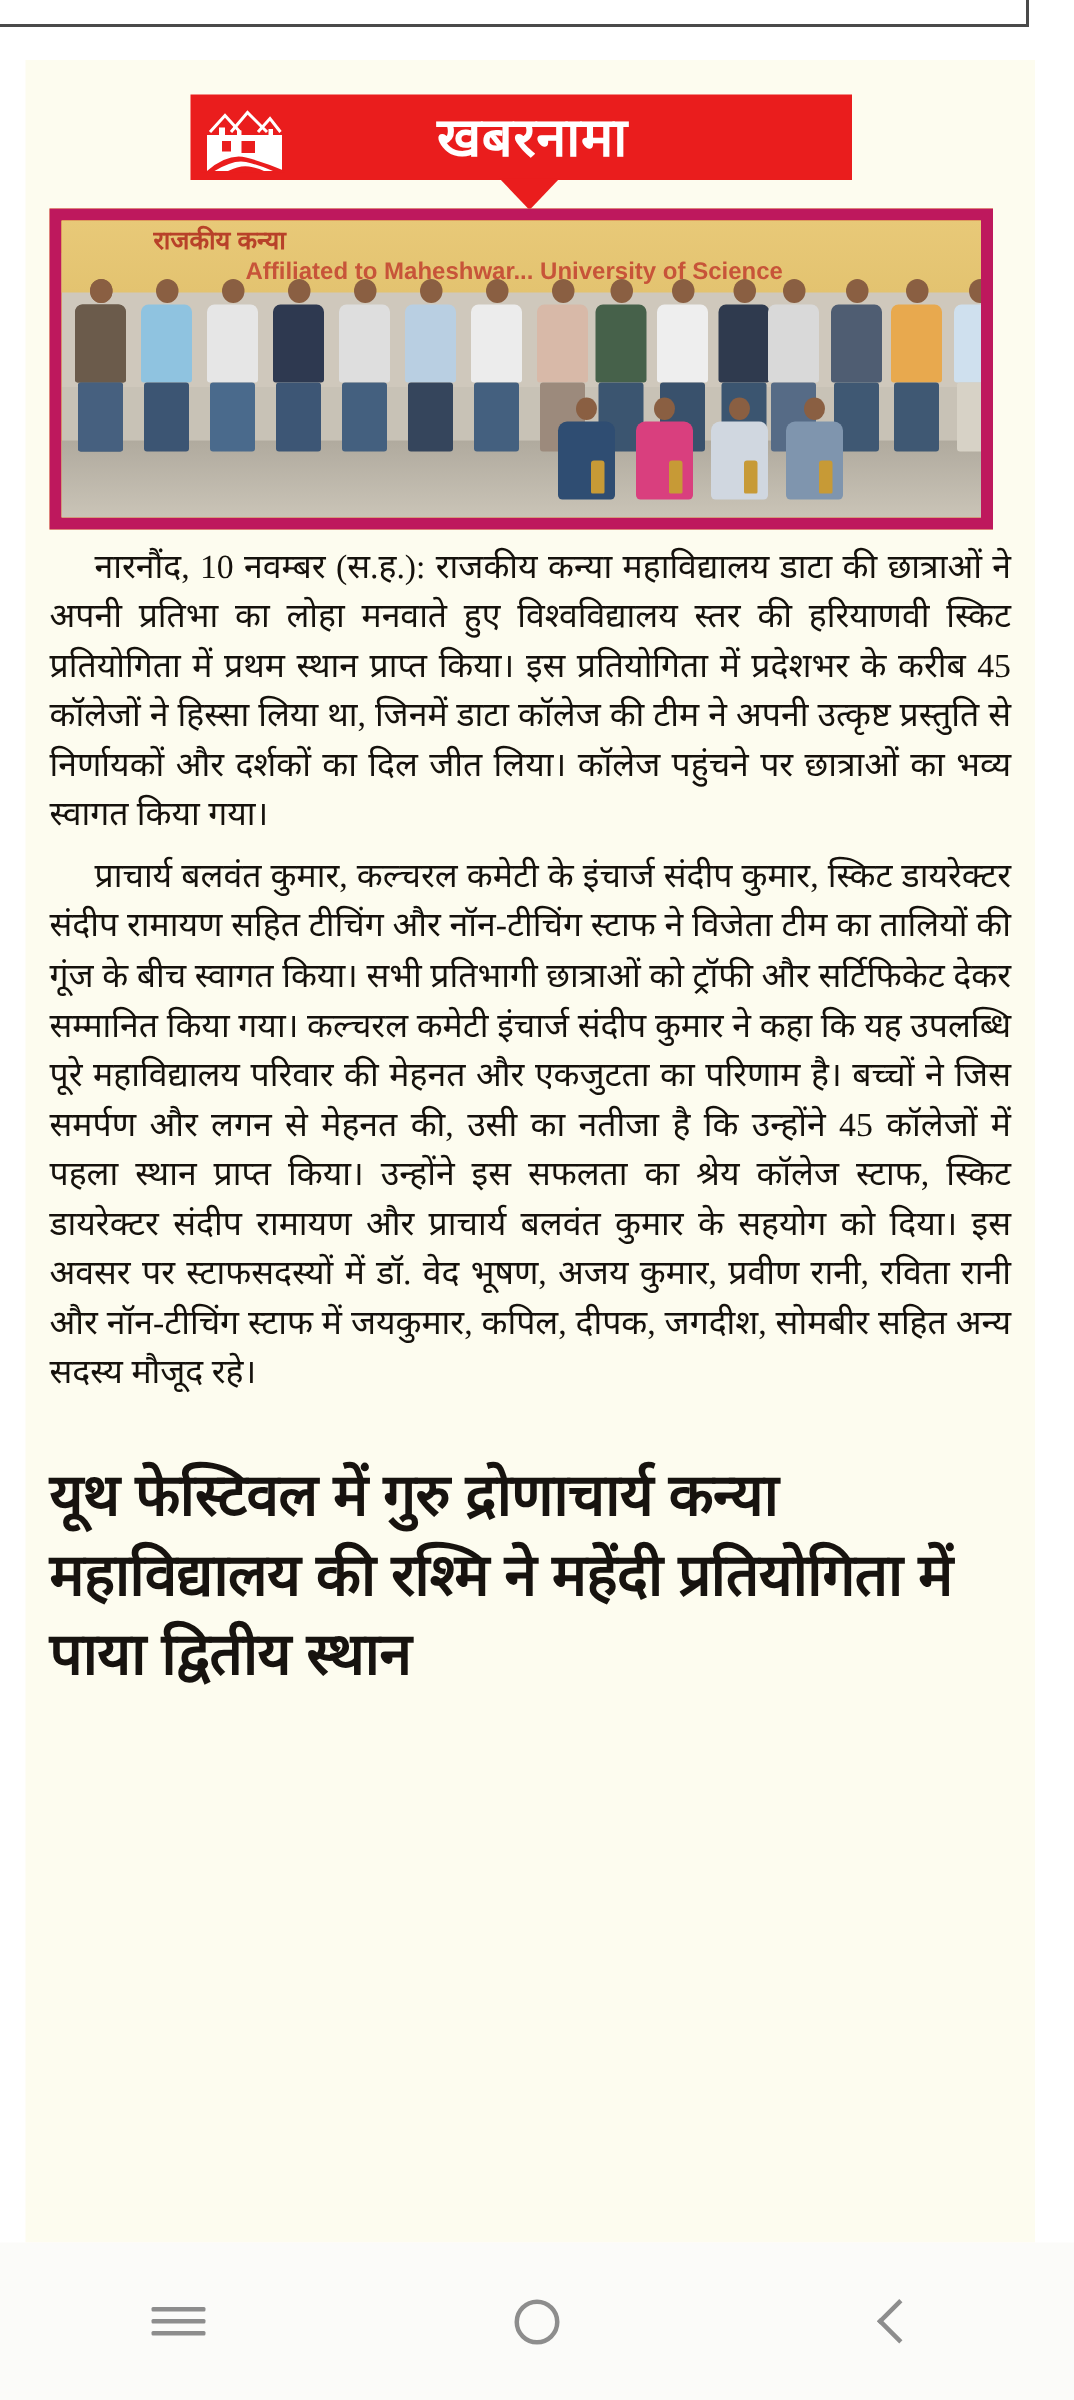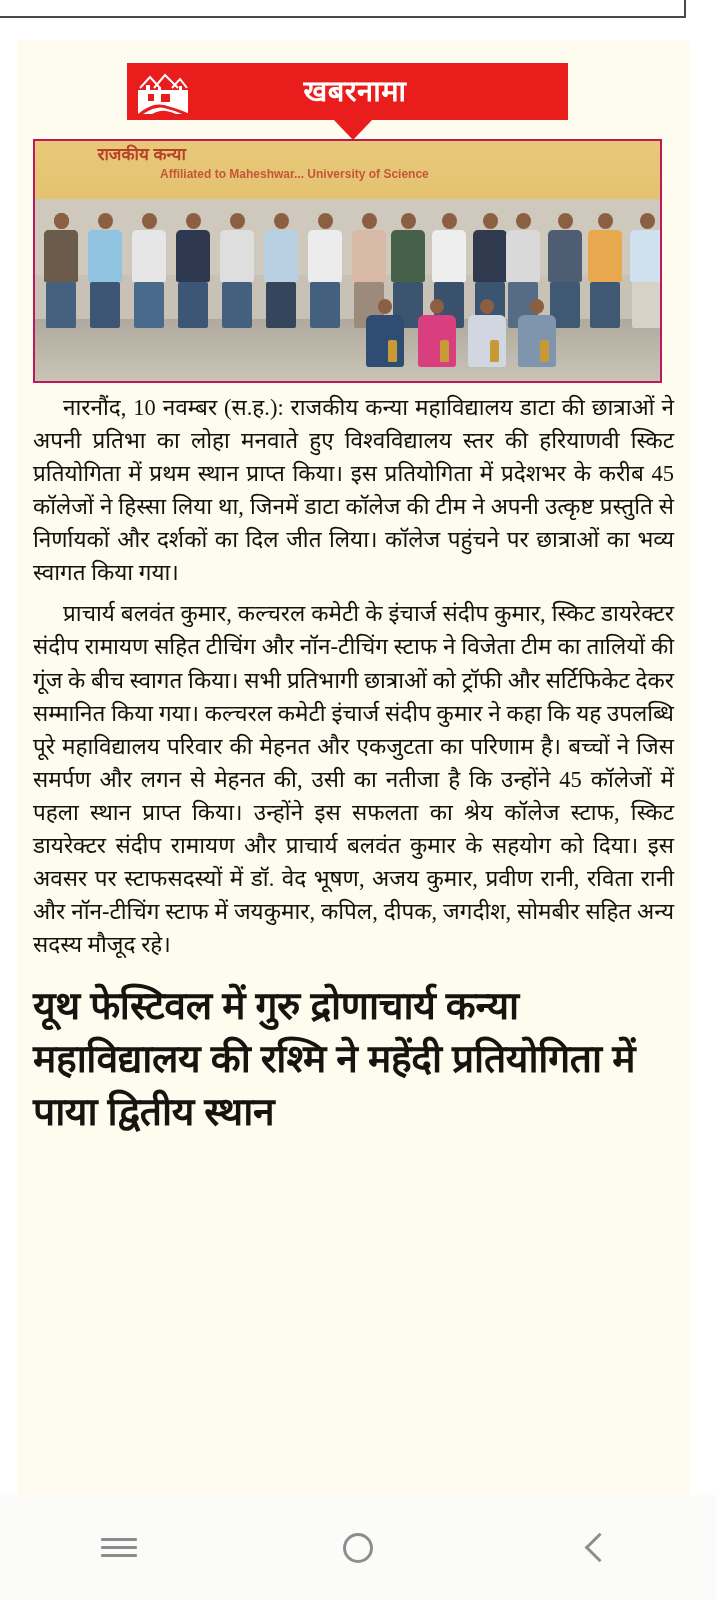--- a/index.html
+++ b/index.html
@@ -85,52 +85,52 @@
     height: 47px;
     margin-left: 7px;
     flex: 0 0 auto;
   }
   #banner-title {
     flex: 1 1 auto;
     text-align: center;
     color: #ffffff;
     font-family: "Liberation Sans", "DejaVu Sans", sans-serif;
     font-weight: bold;
-    font-size: 29px;
+    font-size: 36px;
     letter-spacing: 0.5px;
     padding-right: 48px;
     line-height: 1;
   }
 
   
   .headline {
     margin: 0 16px;
     font-family: "Liberation Sans", "DejaVu Sans", sans-serif;
     font-weight: bold;
     color: #17130f;
     font-size: 40px;
     line-height: 1.33;
     letter-spacing: -0.4px;
   }
   #headline-primary {
     margin-top: 10px;
     margin-bottom: 12px;
   }
   #headline-secondary {
-    margin-top: 18px;
+    margin-top: 40px;
     font-size: 39px;
     line-height: 1.36;
   }
 
   
   #photo-frame {
     margin: 0 16px;
     width: 629px;
-    height: 244px;
-    border: 2px solid #be185d;
+    height: 214px;
+    border: 8px solid #be185d;
     box-sizing: border-box;
     overflow: hidden;
     position: relative;
     background: #fde047;
   }
   #photo {
     position: absolute;
     inset: 0;
     background:
       linear-gradient(to bottom,
@@ -157,21 +157,21 @@
     opacity: .85;
     white-space: nowrap;
   }
   .banner-strip .bt2 {
     position: absolute;
     top: 26px;
     left: 20%;
     color: #c0392b;
     font-family: "Liberation Sans", sans-serif;
     font-weight: bold;
-    font-size: 12px;
+    font-size: 16px;
     opacity: .8;
     white-space: nowrap;
   }
   .ground {
     position: absolute;
     left: 0; right: 0; bottom: 0;
     height: 26%;
     background: linear-gradient(to bottom,#b0aa9e,#cac4b7);
   }
   

